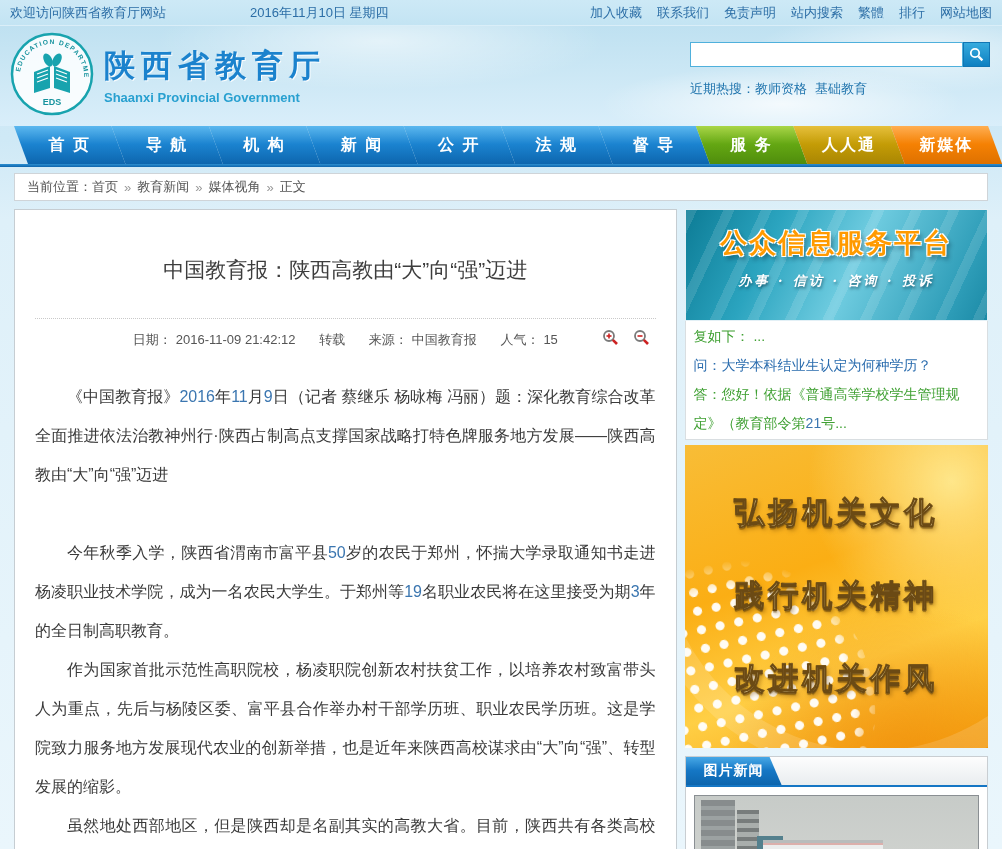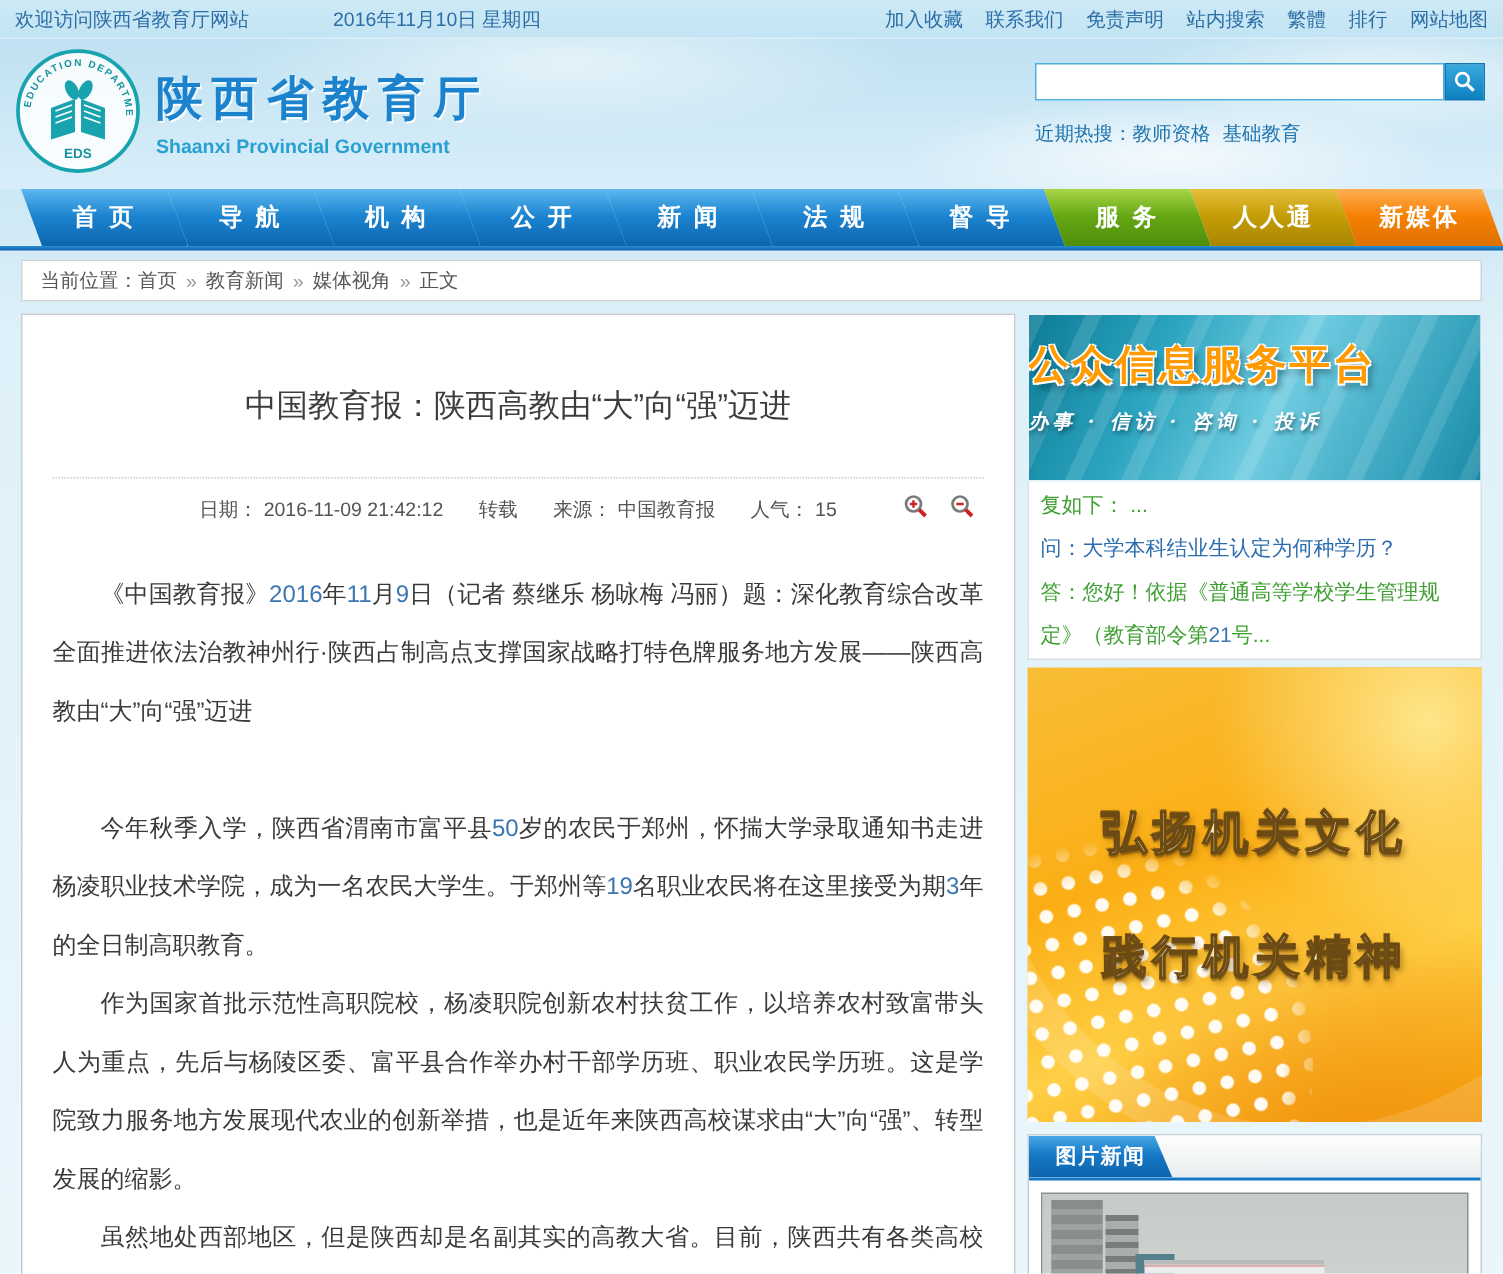--- a/index.html
+++ b/index.html
@@ -5,21 +5,21 @@
   * { box-sizing: border-box; margin: 0; padding: 0; }
   html,body { width:1002px; height:849px; overflow:hidden; }
   body {
     font-family:"Liberation Sans","DejaVu Sans",sans-serif;
     background: linear-gradient(180deg,#c9e7f5 0,#cfe9f6 140px,#def0f9 220px,#eaf6fc 100%);
   }
   
   .topbar { height:26px; display:flex; align-items:center; padding:0 10px;
     background:linear-gradient(180deg,#cde9f6,#c3e4f3); border-bottom:1px solid #daeef8;
     font-size:13px; color:#2c6ea6; }
-  .topbar .date { margin-left:56px; }
+  .topbar .date { margin-left:84px; }
   .topbar .links { margin-left:auto; display:flex; gap:15px; }
   .topbar .links span { cursor:pointer; }
   
   .header { height:100px; position:relative;
     background:
       radial-gradient(ellipse 260px 55px at 78% 78%, rgba(255,255,255,.75), transparent 70%),
       radial-gradient(ellipse 320px 70px at 38% 15%, rgba(255,255,255,.55), transparent 70%),
       radial-gradient(ellipse 240px 60px at 92% 25%, rgba(255,255,255,.6), transparent 70%),
       linear-gradient(180deg,#bfe1f1 0%,#cfe9f6 60%,#d9eefa 100%);
     display:flex; align-items:center; }
@@ -60,21 +60,21 @@
   .meta-row span { margin:0 2px; }
   .meta-gap { display:inline-block; width:12px; }
   .zoom-icons { position:absolute; right:2px; top:10px; display:flex; gap:10px; }
   .zoom-icons span { cursor:pointer; display:inline-flex; }
   .article-body { margin-top:28px; font-size:16px; color:#3a3a3a; }
   .article-body p { line-height:39px; text-indent:2em; text-align:justify; }
   .article-body p.lead-gap { margin-bottom:39px; }
   .num { color:#3b76b0; }
   
   .side { width:308px; display:flex; flex-direction:column; }
-  .banner1 { height:112px; position:relative; overflow:hidden; cursor:pointer;
+  .banner1 { height:112px; position:relative; overflow:hidden; text-align:center; cursor:pointer;
     border:1px solid #e3f0f6;
     background:
       repeating-linear-gradient(115deg, rgba(255,255,255,.12) 0 10px, rgba(255,255,255,0) 10px 34px),
       linear-gradient(115deg,#0d7c96 0%,#2ba4bf 28%,#6fcce0 55%,#2e9db8 88%,#1b8aa6 100%); }
   .banner1 .b1-title { margin-top:15px; font-size:27px; font-weight:bold; letter-spacing:2px; color:#ff9a00;
     text-shadow:-1px -1px 0 #fff,1px -1px 0 #fff,-1px 1px 0 #fff,1px 1px 0 #fff,3px 4px 4px rgba(0,30,50,.45); }
   .banner1 .b1-sub { margin-top:11px; font-size:13px; font-weight:bold; font-style:italic;
     font-family:"DejaVu Serif","Liberation Serif",serif; color:#fff; letter-spacing:3px;
     text-shadow:1px 2px 3px rgba(0,40,60,.55); }
   .qa-box { background:#fff; border:1px solid #d9dee1; border-top:none; height:119px; overflow:hidden;
@@ -171,22 +171,22 @@
     <div class="hot">
       <span>近期热搜：</span><span id="hot-terms"><span class="term">教师资格</span><span class="term">基础教育</span></span>
     </div>
   </div>
 </div>
 
 <div class="nav" id="nav-tabs">
     <div class="tab blue" style="z-index: 1;">首 页</div>
     <div class="tab blue" style="z-index: 2;">导 航</div>
     <div class="tab blue" style="z-index: 3;">机 构</div>
+    <div class="tab blue" style="z-index: 5;">新 闻</div>
     <div class="tab blue" style="z-index: 4;">公 开</div>
-    <div class="tab blue" style="z-index: 5;">新 闻</div>
     <div class="tab blue" style="z-index: 6;">法 规</div>
     <div class="tab blue" style="z-index: 7;">督 导</div>
     <div class="tab green" style="z-index: 8;">服 务</div>
     <div class="tab gold" style="z-index: 9;">人人通</div>
     <div class="tab orange" style="z-index: 10;">新媒体</div>
   </div>
 <div class="nav-underline"></div>
 
 <div class="breadcrumb" id="breadcrumb">
     <span>当前位置：</span>
@@ -241,20 +241,21 @@
     </div>
     <div class="qa-box" id="qa-box">
         <div class="qa-line answer">复如下：  ...</div>
         <div class="qa-line question">问：大学本科结业生认定为何种学历？</div>
         <div class="qa-line answer">答：您好！依据《普通高等学校学生管理规定》（教育部令第<span class="num">21</span>号...</div>
         <div class="qa-line question">问：西安欧亚学院招生宣传误导考生</div>
       </div>
     <div class="banner2" id="spirit-banner">
         <div class="spirit-line">弘扬机关文化</div>
         <div class="spirit-line">践行机关精神</div>
+        <div class="spirit-line">改进机关作风</div>
       </div>
     <div class="photo-news">
       <div class="pn-header">
         <div class="pn-tab">图片新闻</div>
       </div>
       <div class="photo">
         <div class="bldg-a"></div>
         <div class="bldg-b"></div>
         <div class="school-teal"></div>
         <div class="school"></div>

